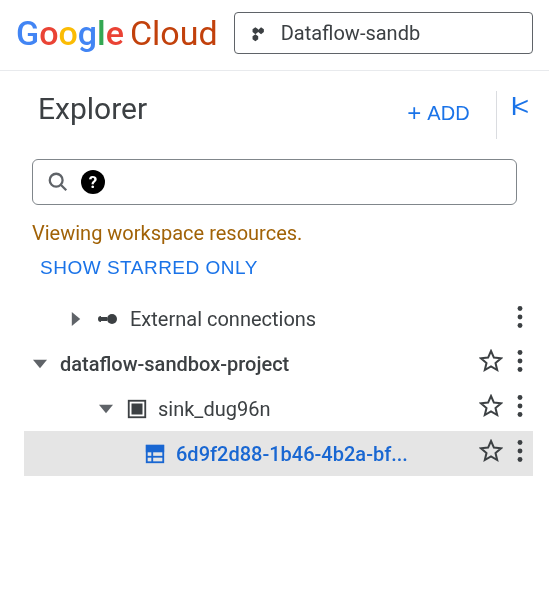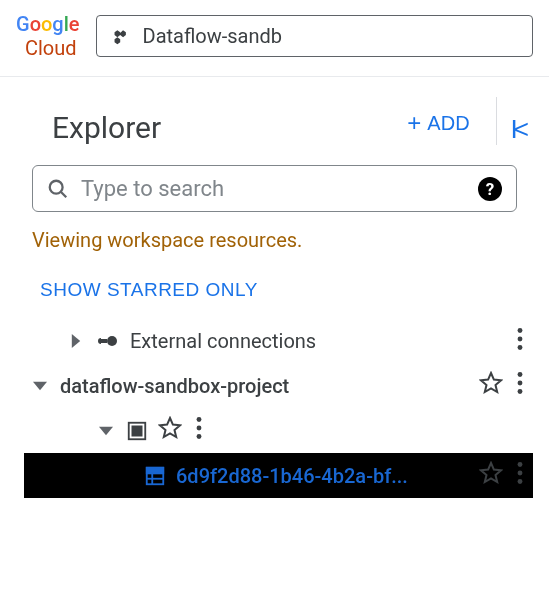--- a/index.html
+++ b/index.html
@@ -1,52 +1,52 @@
 <!DOCTYPE html>
 <html><head>
   <meta charset="utf-8">
   <style>
     * { box-sizing: border-box; margin: 0; padding: 0; }
     body { font-family: 'Google Sans', Roboto, Arial, sans-serif; background: #fff; width: 549px; height: 600px; overflow: hidden; }
     
     .header { display: flex; align-items: center; padding: 12px 16px; gap: 16px; }
-    .logo { display: flex; align-items: center; font-size: 20px; font-weight: 400; flex-direction: column; }
+    .logo { display: flex; align-items: flex-end; font-size: 34px; font-weight: 400; }
     .logo-google { font-weight: 500; }
     .logo-g1 { color: #4285F4; }
     .logo-o1 { color: #EA4335; }
     .logo-o2 { color: #FBBC04; }
     .logo-g2 { color: #4285F4; }
     .logo-l { color: #34A853; }
     .logo-e { color: #EA4335; }
     .logo-cloud { color: #c2410c; margin-left: 6px; font-weight: 400; }
     
     .project-selector { display: flex; align-items: flex-end; border: 1px solid #5f6368; border-radius: 4px; padding: 8px 14px; gap: 12px; font-size: 20px; color: #3c4043; flex: 1; min-width: 0; overflow: hidden; white-space: nowrap; }
     .hex-icon { width: 20px; height: 20px; flex-shrink: 0; }
     
     .explorer-panel { border-top: 1px solid #e8eaed; margin-top: 4px; }
-    .explorer-header { display: flex; align-items: flex-end; padding: 20px 24px 20px 52px; }
+    .explorer-header { display: flex; align-items: flex-start; padding: 20px 24px 20px 38px; }
     .explorer-title { font-size: 30px; color: #3c4043; font-weight: 400; flex: 1; }
     .add-btn { display: flex; align-items: center; gap: 6px; color: #1a73e8; font-size: 20px; font-weight: 500; background: none; border: none; cursor: pointer; padding: 8px 12px; }
     .add-btn .plus { font-size: 24px; font-weight: 400; }
     .divider-v { width: 1px; height: 48px; background: #dadce0; margin: 0 14px; }
     .collapse-btn { color: #1a73e8; font-size: 26px; font-weight: 500; background: none; border: none; cursor: pointer; letter-spacing: -4px; }
     
     .search-wrap { padding: 0 32px 16px 32px; }
     .search-box { display: flex; align-items: center; border: 1px solid #80868b; border-radius: 6px; padding: 10px 14px; gap: 12px; }
     .search-icon { color: #5f6368; font-size: 22px; }
     .search-input { border: none; outline: none; font-size: 22px; color: #3c4043; flex: 1; font-family: inherit; }
     .search-input::placeholder { color: #80868b; }
     .help-icon { width: 24px; height: 24px; background: #000; border-radius: 50%; color: #fff; display: flex; align-items: center; justify-content: center; font-size: 17px; font-weight: bold; }
     
     .info-text { padding: 0 32px 12px 32px; font-size: 20px; color: #a16207; }
-    .starred-btn { margin: 15px 32px 18px 40px; color: #1a73e8; font-size: 19px; font-weight: 500; letter-spacing: 0.5px; background: none; border: none; cursor: pointer; }
+    .starred-btn { margin: 0 32px 18px 40px; color: #1a73e8; font-size: 19px; font-weight: 500; letter-spacing: 0.5px; background: none; border: none; cursor: pointer; }
     
     .tree { padding: 0 16px 0 24px; }
     .tree-row { display: flex; align-items: center; padding: 8px 6px; gap: 10px; font-size: 20px; color: #3c4043; min-height: 44px; }
-    .tree-row.selected { background: #000000; color: #1967d2; }
+    .tree-row.selected { background: #e5e5e5; color: #1967d2; }
     .tree-row.selected .row-label { color: #1967d2; font-weight: 500; }
     .expand-icon { width: 20px; display: flex; justify-content: center; color: #5f6368; cursor: pointer; flex-shrink: 0; }
     .row-icon { display: flex; align-items: center; justify-content: center; flex-shrink: 0; }
     .row-label { flex: 1; white-space: nowrap; overflow: hidden; text-overflow: ellipsis; min-width: 0; }
     .star-icon { cursor: pointer; flex-shrink: 0; }
     .dots-icon { cursor: pointer; flex-shrink: 0; padding: 0 4px; }
     .indent-1 { padding-left: 42px; }
     .indent-2 { padding-left: 72px; }
     .indent-3 { padding-left: 120px; }
     .bold-label { font-weight: 500; }
@@ -77,21 +77,20 @@
     <div class="divider-v"></div>
     <button class="collapse-btn">I&lt;</button>
   </div>
 
   <div class="search-wrap">
     <div class="search-box">
       <svg class="search-icon" width="22" height="22" viewBox="0 0 24 24" fill="none" stroke="#5f6368" stroke-width="2.5">
         <circle cx="10" cy="10" r="7"></circle>
         <line x1="15" y1="15" x2="21" y2="21"></line>
       </svg>
-      <input class="search-input" placeholder="Type to search" style="">
       <div class="help-icon">?</div>
     </div>
   </div>
 
   <div class="info-text">Viewing workspace resources.</div>
   <button class="starred-btn">SHOW STARRED ONLY</button>
 
   <div class="tree">
 
     <div class="tree-row indent-1">
@@ -145,20 +144,21 @@
       </span>
       <span class="row-icon">
         <svg width="22" height="22" viewBox="0 0 24 24" fill="none" stroke="#3c4043" stroke-width="2">
             <rect x="3" y="3" width="18" height="18"></rect>
             <rect x="7" y="7" width="4" height="4" fill="#3c4043"></rect>
             <rect x="13" y="7" width="4" height="4" fill="#3c4043"></rect>
             <rect x="7" y="13" width="4" height="4" fill="#3c4043"></rect>
             <rect x="13" y="13" width="4" height="4" fill="#3c4043"></rect>
           </svg>
       </span>
+      <span class="row-label">sink_dug96n</span>
       <span class="star-icon">
         <svg width="24" height="24" viewBox="0 0 24 24" fill="none" stroke="#3c4043" stroke-width="2">
             <path d="M12 2 L14.9 8.6 L22 9.3 L16.5 14 L18.2 21 L12 17.3 L5.8 21 L7.5 14 L2 9.3 L9.1 8.6 Z"></path>
           </svg>
       </span>
       <span class="dots-icon">
         <svg width="6" height="22" viewBox="0 0 4 18" fill="#3c4043">
             <circle cx="2" cy="2" r="2"></circle>
             <circle cx="2" cy="9" r="2"></circle>
             <circle cx="2" cy="16" r="2"></circle>

